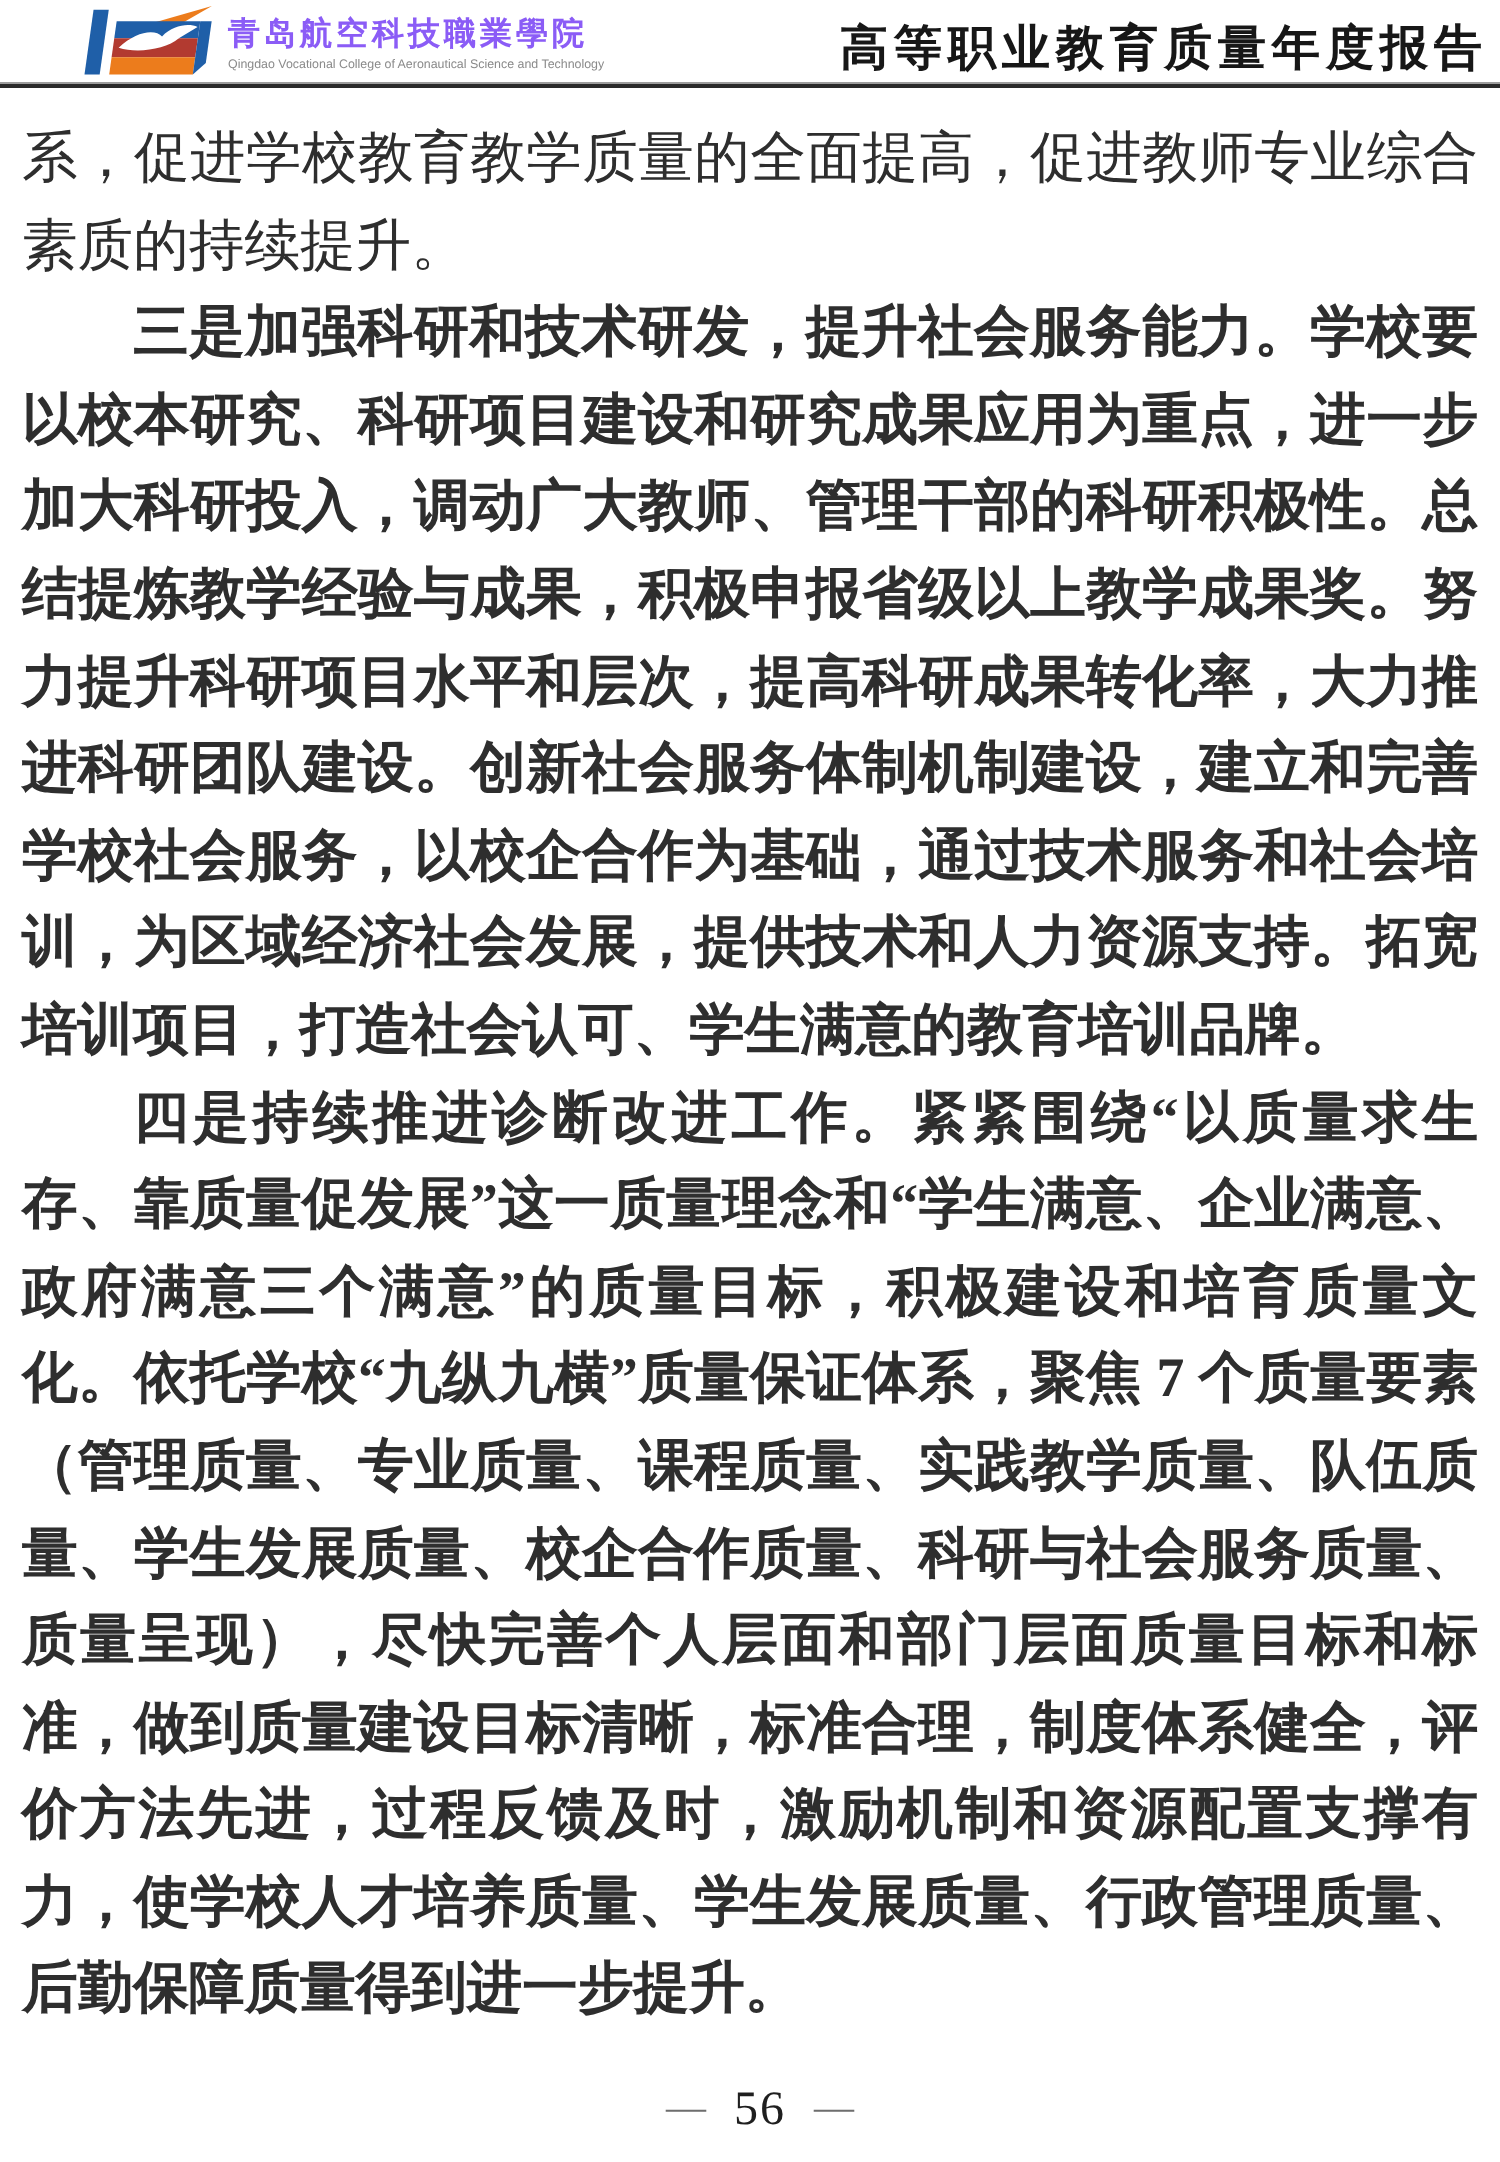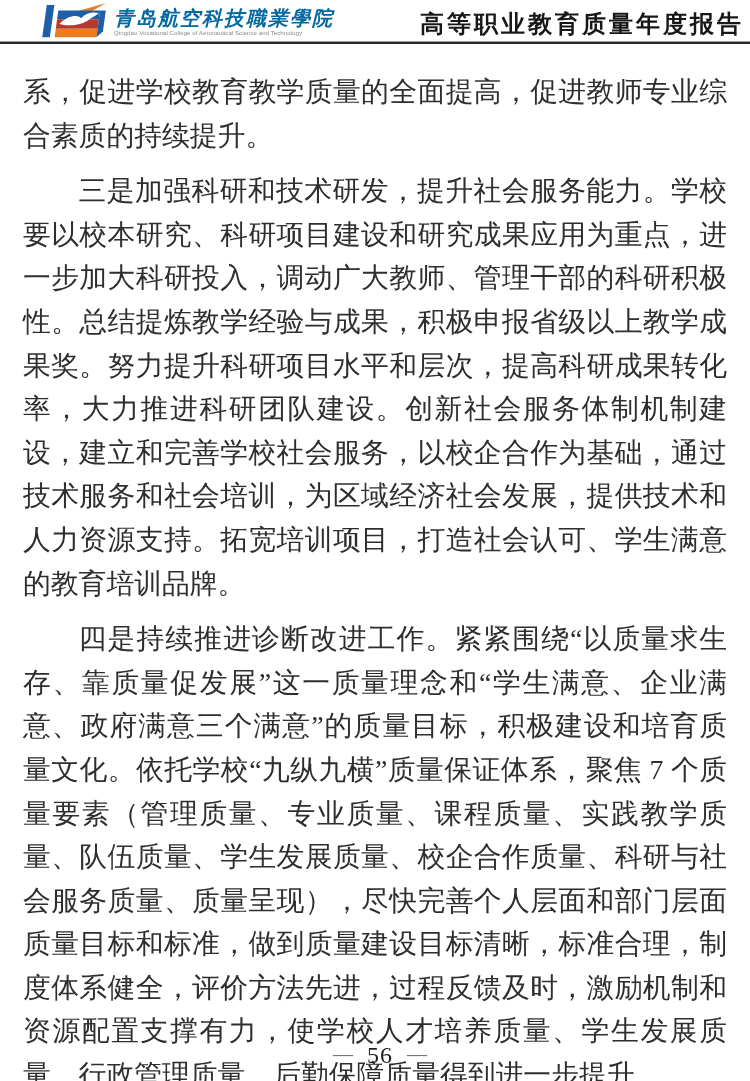--- a/index.html
+++ b/index.html
@@ -23,27 +23,26 @@
   }
   .header-left{
     display:flex;
     align-items:flex-start;
     padding-left:28px;
     padding-top:2px;
   }
   .logo-svg{display:block;width:78px;height:38px;flex:0 0 auto;}
   .name-block{margin-left:8px;padding-top:4px;}
   .school-name{
-    font-size:20px;
+    font-size:16px;
     font-weight:bold;
     letter-spacing:2px;
-    color:#0369a1;
+    color:#8b5cf6;
     line-height:22px;
     white-space:nowrap;
-    font-style:italic;
   }
   .school-en{
     font-size:10px;
     color:#8a8a8a;
     white-space:nowrap;
     transform:scale(0.62);
     transform-origin:left top;
     line-height:11px;
     font-family:"Liberation Sans", sans-serif;
   }
@@ -62,22 +61,22 @@
   }
   
   .content{
     padding:14px 11px 0 11px;
     font-size:27.8px;
     line-height:43.6px;
     color:#2e2e2e;
     text-align:justify;
     text-justify:inter-character;
   }
-  .content p{margin:12px;}
-  .content p.indent{text-indent:2em;}
+  .content p{margin:0;}
+  .content p.indent{text-indent:2em;font-weight:bold;}
   
   .footer{
     position:absolute;
     left:10px;right:0;
     bottom:12px;
     text-align:center;
     color:#1f1f1f;
   }
   .footer .dash{
     color:#6e6e6e;

